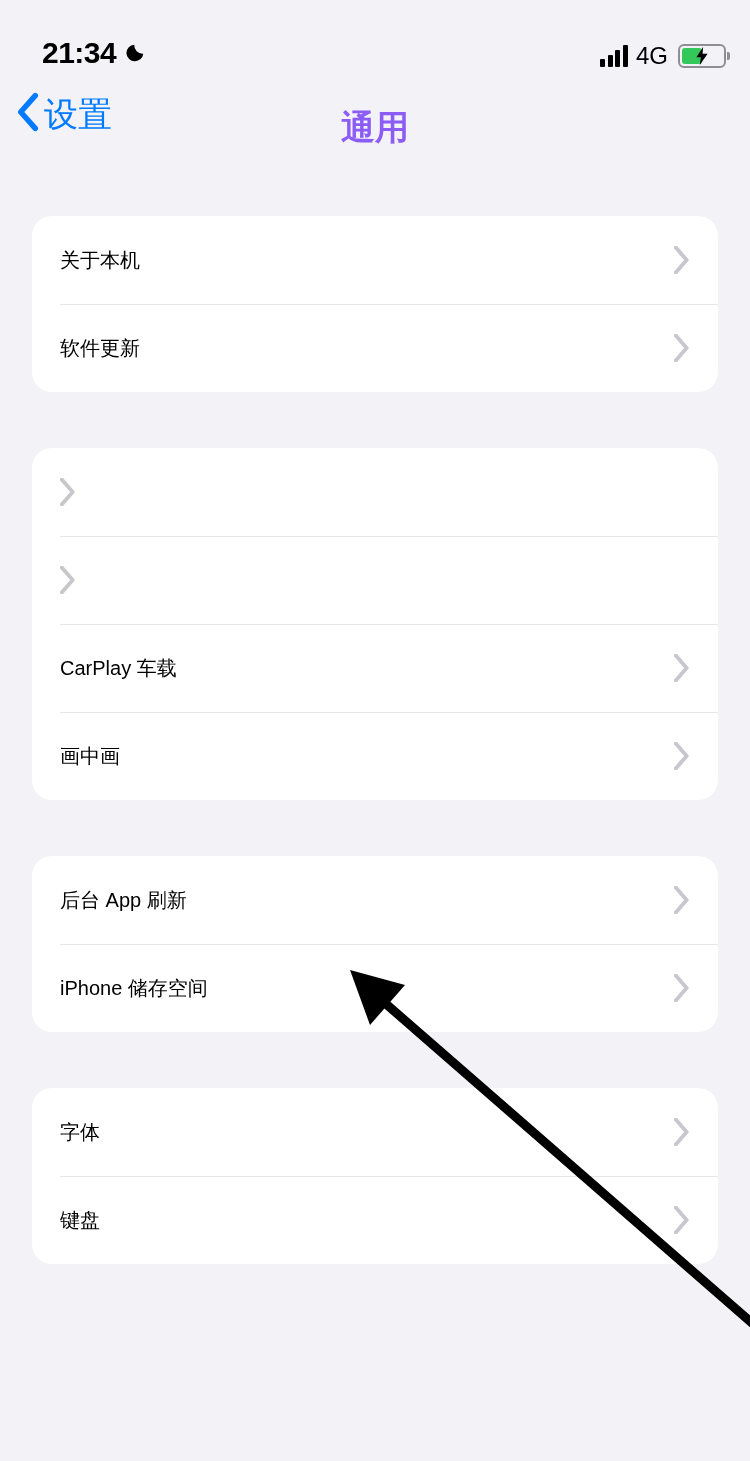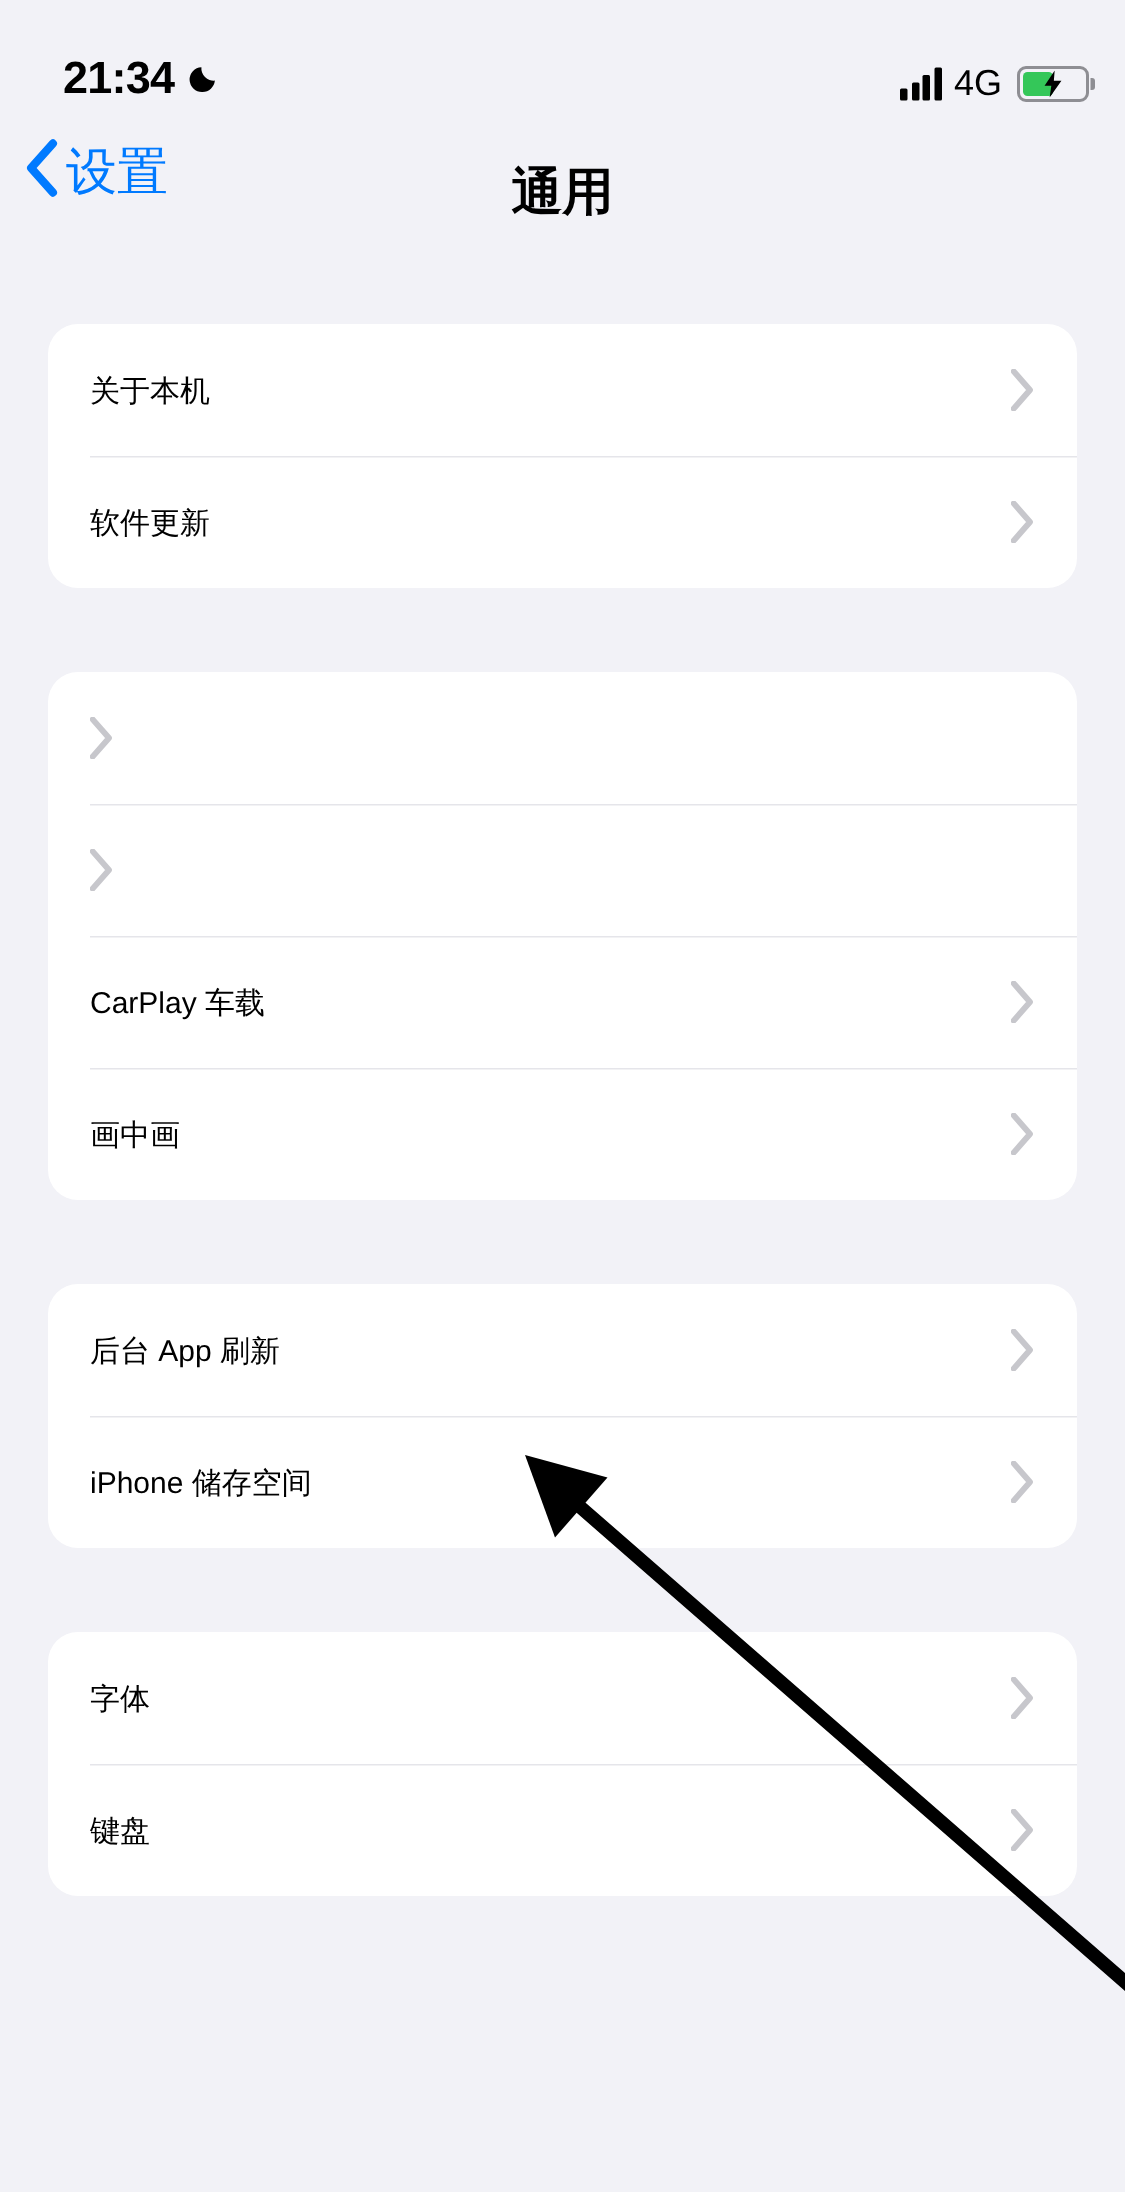--- a/index.html
+++ b/index.html
@@ -119,21 +119,21 @@
     .back-chevron {
       width: 24px;
       height: 40px;
     }
     .nav-title {
       position: absolute;
       left: 50%;
       transform: translateX(-50%);
       font-size: 34px;
       font-weight: 600;
-      color: #000000;
+      color: #8b5cf6;
       margin-top: 26px;
     }
     .content {
       padding: 0 32px;
     }
     .group {
       background: #fff;
       border-radius: 20px;
       overflow: hidden;
       margin-top: 56px;

